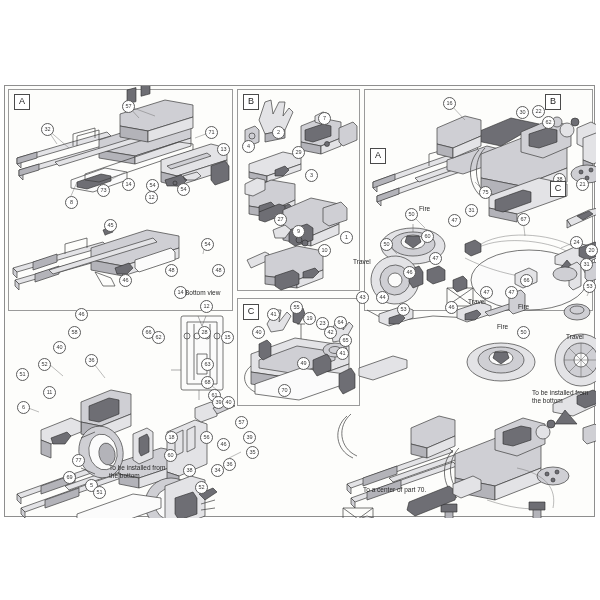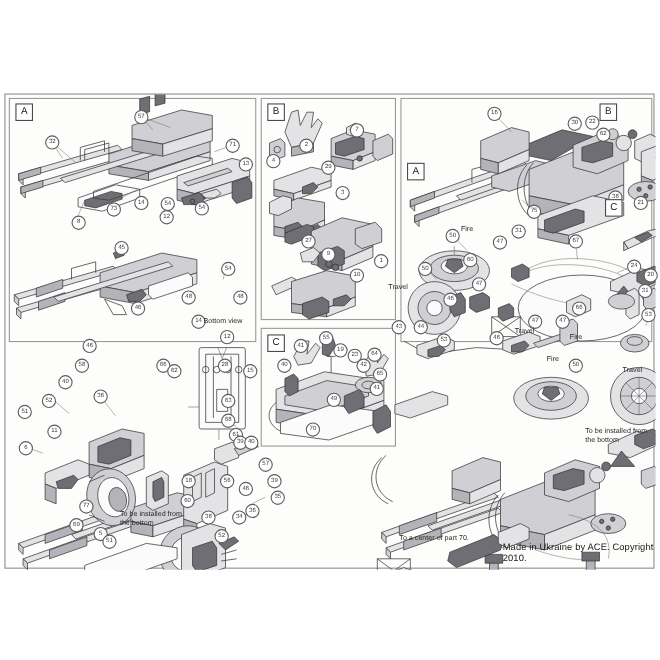--- a/index.html
+++ b/index.html
@@ -549,21 +549,20 @@
 the bottom</div>
   <div class="note" style="left:358px;top:400px;">To a center of part 70.</div>
 
   <div class="axlabel" style="left:414px;top:119px;">Fire</div>
   <div class="axlabel" style="left:513px;top:217px;">Fire</div>
   <div class="axlabel" style="left:492px;top:237px;">Fire</div>
   <div class="axlabel" style="left:348px;top:172px;">Travel</div>
   <div class="axlabel" style="left:463px;top:212px;">Travel</div>
   <div class="axlabel" style="left:561px;top:247px;">Travel</div>
 
-  <div class="credit" style="left:452px;top:406px;">Made in Ukraine by ACE. Copyright 2010.</div>
 
   <div id="balloon-layer">
       <div class="balloon" style="left: 36px; top: 37px;">32</div>
       <div class="balloon" style="left: 117px; top: 14px;">57</div>
       <div class="balloon" style="left: 60px; top: 110px;">8</div>
       <div class="balloon" style="left: 92px; top: 98px;">73</div>
       <div class="balloon" style="left: 117px; top: 92px;">14</div>
       <div class="balloon" style="left: 200px; top: 40px;">71</div>
       <div class="balloon" style="left: 212px; top: 57px;">13</div>
       <div class="balloon" style="left: 141px; top: 93px;">54</div>

